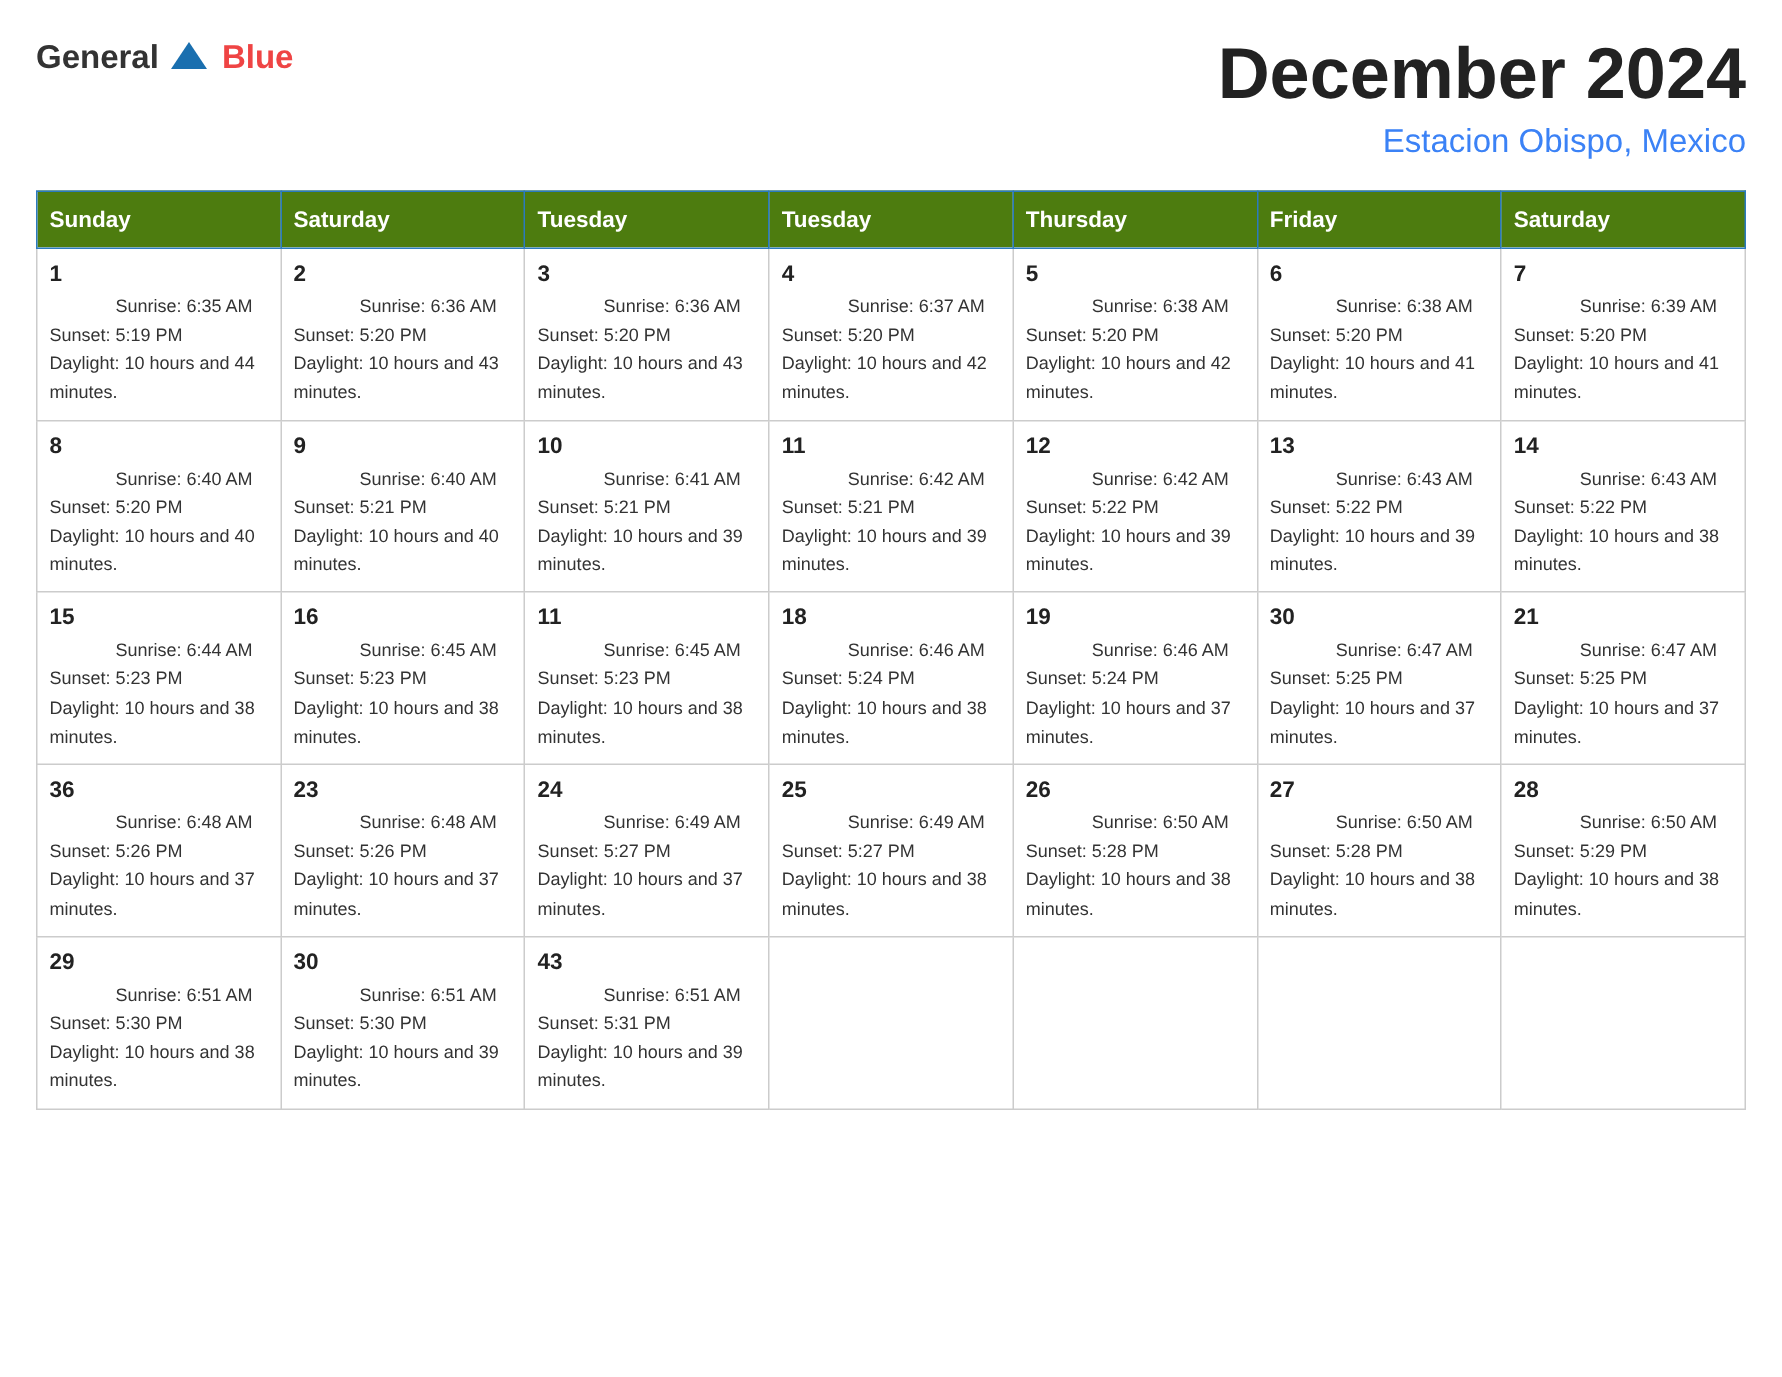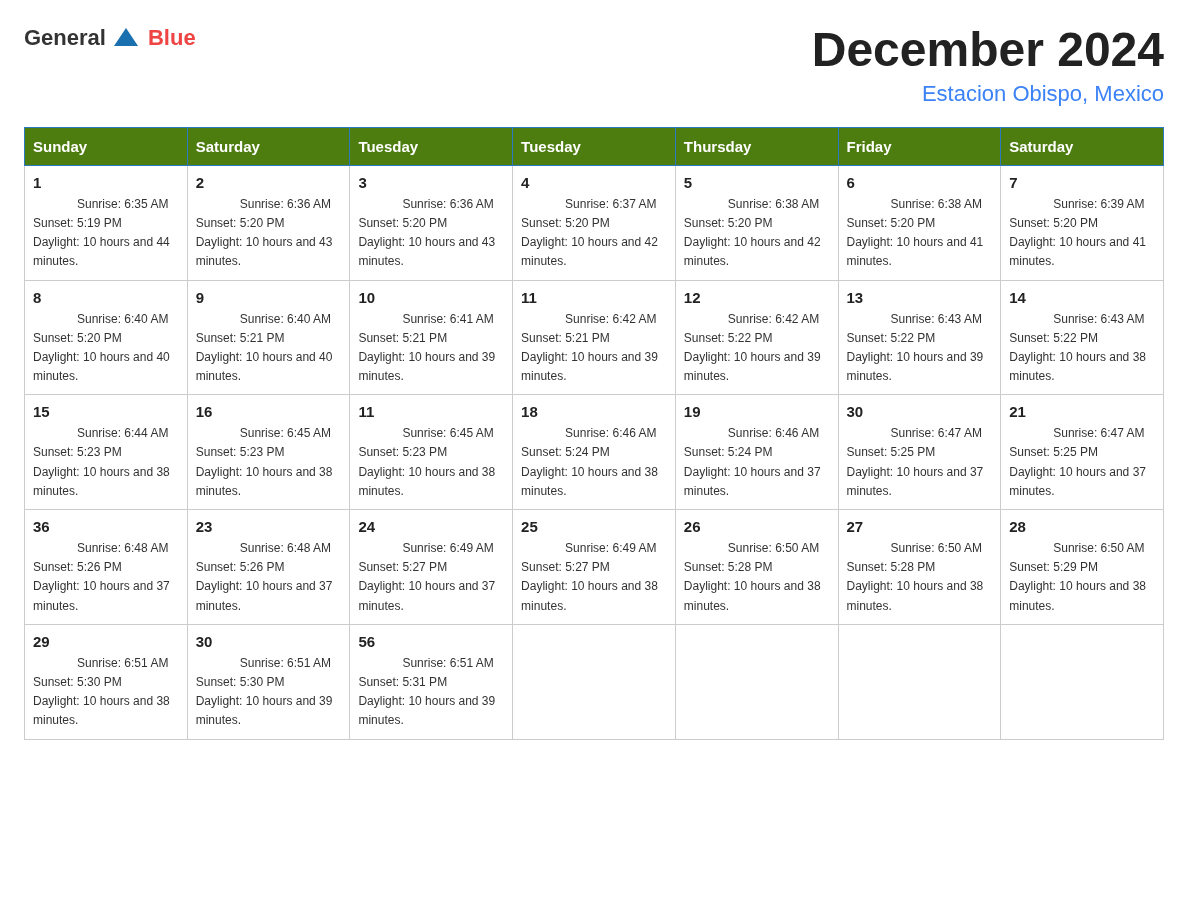--- a/index.html
+++ b/index.html
@@ -183,21 +183,21 @@
         <td><span class="day-number">27</span>
           <span class="day-info">Sunrise: 6:50 AM<br>Sunset: 5:28 PM<br>Daylight: 10 hours and 38 minutes.</span></td>
         <td><span class="day-number">28</span>
           <span class="day-info">Sunrise: 6:50 AM<br>Sunset: 5:29 PM<br>Daylight: 10 hours and 38 minutes.</span></td>
       </tr>
       <tr>
         <td><span class="day-number">29</span>
           <span class="day-info">Sunrise: 6:51 AM<br>Sunset: 5:30 PM<br>Daylight: 10 hours and 38 minutes.</span></td>
         <td><span class="day-number">30</span>
           <span class="day-info">Sunrise: 6:51 AM<br>Sunset: 5:30 PM<br>Daylight: 10 hours and 39 minutes.</span></td>
-        <td><span class="day-number">56</span>
+        <td><span class="day-number">43</span>
           <span class="day-info">Sunrise: 6:51 AM<br>Sunset: 5:31 PM<br>Daylight: 10 hours and 39 minutes.</span></td>
         <td class="empty-cell"></td>
         <td class="empty-cell"></td>
         <td class="empty-cell"></td>
         <td class="empty-cell"></td>
       </tr>
     </tbody>
 </table>
 
 </body></html>

